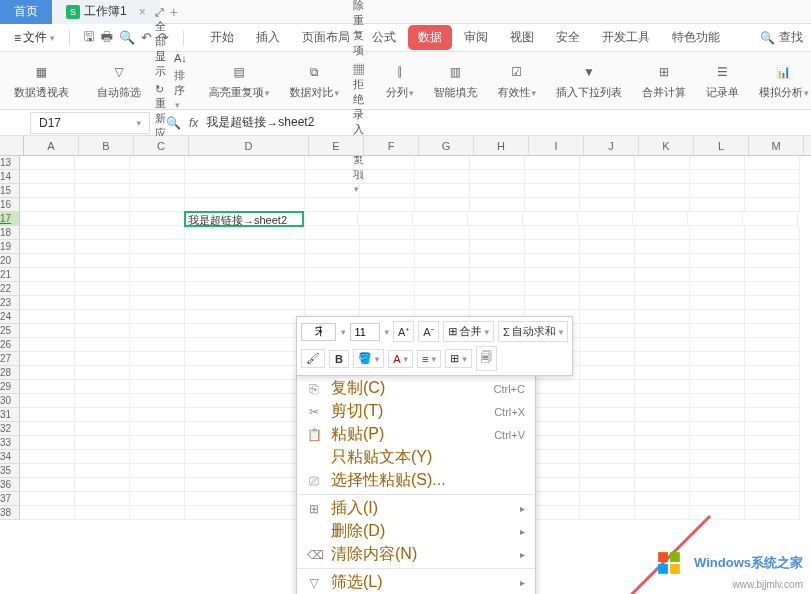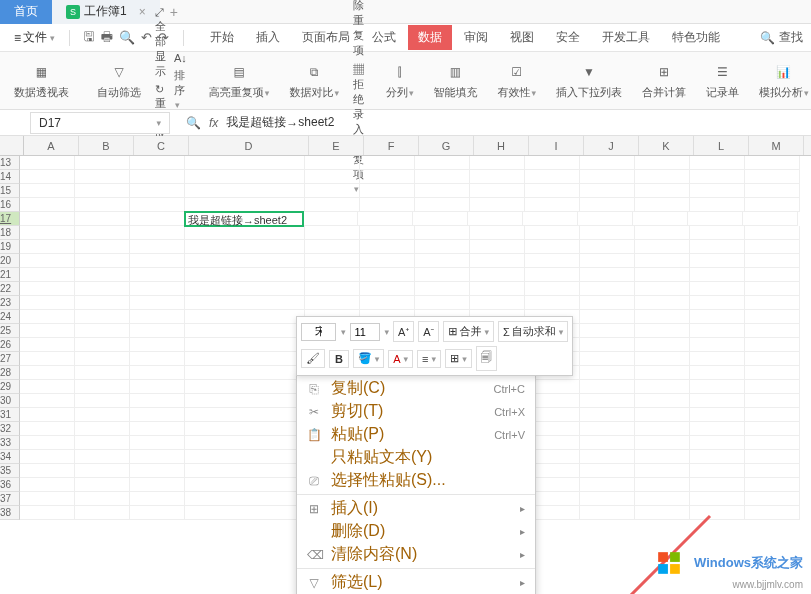--- a/index.html
+++ b/index.html
@@ -15,35 +15,35 @@
 .add-tab { padding: 0 10px; color: #999; font-size: 14px; }
 
 
 .menu-bar { height: 28px; display: flex; align-items: center; padding: 0 8px; gap: 4px; border-bottom: 1px solid #e5e5e5; }
 .menu-file { display: flex; align-items: center; gap: 2px; padding: 2px 6px; }
 .qat { display: flex; gap: 6px; padding: 0 6px; color: #666; align-items: center; }
 .qat span { font-size: 13px; }
 .sep { width: 1px; height: 16px; background: #ddd; margin: 0 4px; }
 .menu-tabs { display: flex; gap: 2px; margin-left: 8px; }
 .menu-tab { padding: 4px 10px; color: #555; cursor: pointer; }
-.menu-tab.active { background: #e95b5b; color: #fff; border-radius: 0; }
+.menu-tab.active { background: #e95b5b; color: #fff; border-radius: 5px; }
 .search-btn { margin-left: auto; display: flex; align-items: center; gap: 4px; color: #555; }
 
 
 .ribbon { height: 58px; display: flex; align-items: center; padding: 4px 8px; gap: 8px; border-bottom: 1px solid #e0e0e0; background: #fafafa; }
 .ribbon-group { display: flex; flex-direction: column; align-items: center; gap: 2px; padding: 0 6px; }
 .ribbon-ico { width: 22px; height: 22px; display: flex; align-items: center; justify-content: center; color: #666; }
 .ribbon-lbl { font-size: 11px; color: #555; white-space: nowrap; }
 .ribbon-sep { width: 1px; height: 40px; background: #e5e5e5; }
 .ribbon-sub { display: flex; flex-direction: column; gap: 4px; font-size: 11px; color: #555; }
 .dd { font-size: 9px; color: #999; margin-left: 1px; }
 
 
 .formula-row { height: 26px; display: flex; align-items: center; border-bottom: 1px solid #e0e0e0; }
-.name-box { width: 140px; height: 22px; border: 1px solid #ddd; margin: 0 8px 0 30px; display: flex; align-items: center; padding: 0 8px; justify-content: space-between; background: #fff; }
+.name-box { width: 120px; height: 22px; border: 1px solid #ddd; margin: 0 8px 0 30px; display: flex; align-items: center; padding: 0 8px; justify-content: space-between; background: #fff; }
 .fx-area { display: flex; align-items: center; gap: 8px; padding-left: 8px; }
 .fx { font-style: italic; color: #666; }
 .fx-text { color: #333; }
 
 
 .grid-wrap { position: relative; }
 .col-headers { display: flex; height: 20px; background: #f4f4f4; border-bottom: 1px solid #ccc; }
 .corner { width: 24px; border-right: 1px solid #ccc; }
 .col-h { width: 55px; text-align: center; line-height: 20px; border-right: 1px solid #ddd; color: #666; font-size: 11px; }
 .col-h.wide { width: 120px; }

